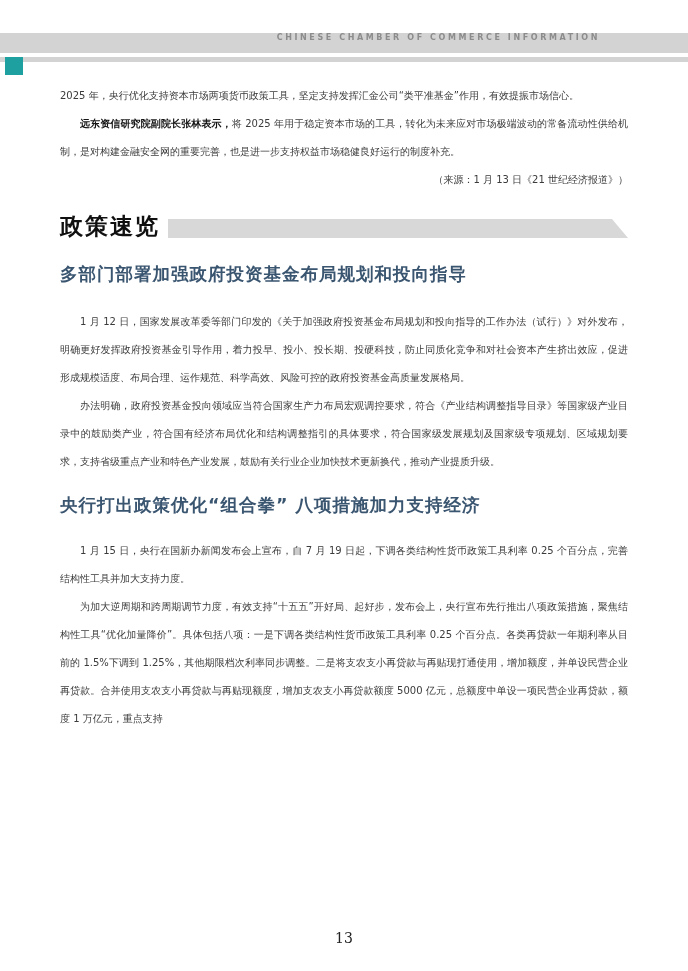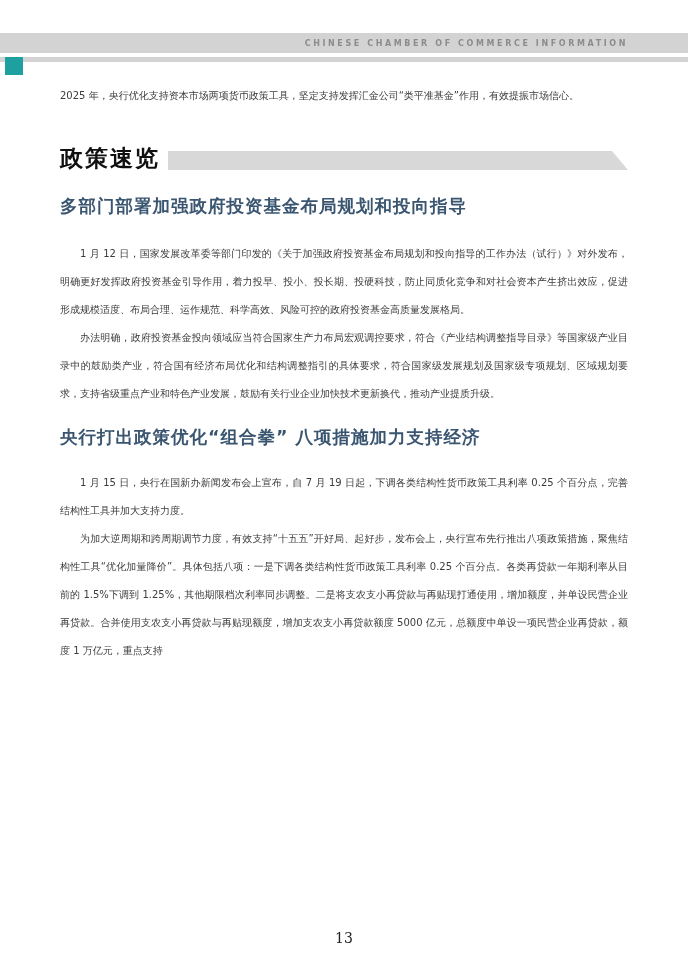--- a/index.html
+++ b/index.html
@@ -12,23 +12,23 @@
     font-family: "DejaVu Sans", sans-serif;
     overflow: hidden;
   }
   
   .bar-main {
     position: absolute;
     top: 33px; left: 0;
     width: 100%; height: 20px;
     background: #d3d3d3;
     display: flex;
-    align-items: center;
+    align-items: flex-start;
     justify-content: flex-end;
-    padding-right: 60px;
+    padding-right: 88px;
   }
   .header-title {
     font-size: 8px;
     font-weight: bold;
     letter-spacing: 2.6px;
     color: #8c8c8c;
     white-space: nowrap;
   }
   .bar-thin {
     position: absolute;
@@ -50,21 +50,21 @@
     font-size: 10px;
     line-height: 28px;
     text-align: justify;
     color: #3b3b3b;
   }
   .indent { text-indent: 2em; }
   .lead-bold { font-weight: bold; color: #141414; }
   .src-right { float: right; }
   
   .section-banner {
-    margin-top: 30px;
+    margin-top: 42px;
     display: flex;
     align-items: flex-end;
     height: 31px;
   }
   .section-title {
     font-size: 23px;
     font-weight: bold;
     color: #101010;
     letter-spacing: 2px;
     line-height: 1.1;
@@ -107,20 +107,21 @@
   <div class="bar-main">
     <span class="header-title">CHINESE CHAMBER OF COMMERCE INFORMATION</span>
   </div>
   <div class="bar-thin"></div>
   <div class="accent-square" style="background:#1fa0a0;"></div>
 
   <div class="content">
 
     <p class="para">2025 年，央行优化支持资本市场两项货币政策工具，坚定支持发挥汇金公司“类平准基金”作用，有效提振市场信心。</p>
 
+    <p class="para indent"><span class="lead-bold">远东资信研究院副院长张林表示，</span><span>将 2025 年用于稳定资本市场的工具，转化为未来应对市场极端波动的常备流动性供给机制，是对构建金融安全网的重要完善，也是进一步支持权益市场稳健良好运行的制度补充。</span><span class="src-right">（来源：1 月 13 日《21 世纪经济报道》）</span></p>
 
     <div class="section-banner">
       <span class="section-title">政策速览</span>
       <div class="banner-bar"></div>
     </div>
 
     <h2 class="article-title first">多部门部署加强政府投资基金布局规划和投向指导</h2>
     <p class="para indent">1 月 12 日，国家发展改革委等部门印发的《关于加强政府投资基金布局规划和投向指导的工作办法（试行）》对外发布，明确更好发挥政府投资基金引导作用，着力投早、投小、投长期、投硬科技，防止同质化竞争和对社会资本产生挤出效应，促进形成规模适度、布局合理、运作规范、科学高效、风险可控的政府投资基金高质量发展格局。</p>
     <p class="para indent">办法明确，政府投资基金投向领域应当符合国家生产力布局宏观调控要求，符合《产业结构调整指导目录》等国家级产业目录中的鼓励类产业，符合国有经济布局优化和结构调整指引的具体要求，符合国家级发展规划及国家级专项规划、区域规划要求，支持省级重点产业和特色产业发展，鼓励有关行业企业加快技术更新换代，推动产业提质升级。</p>
 

